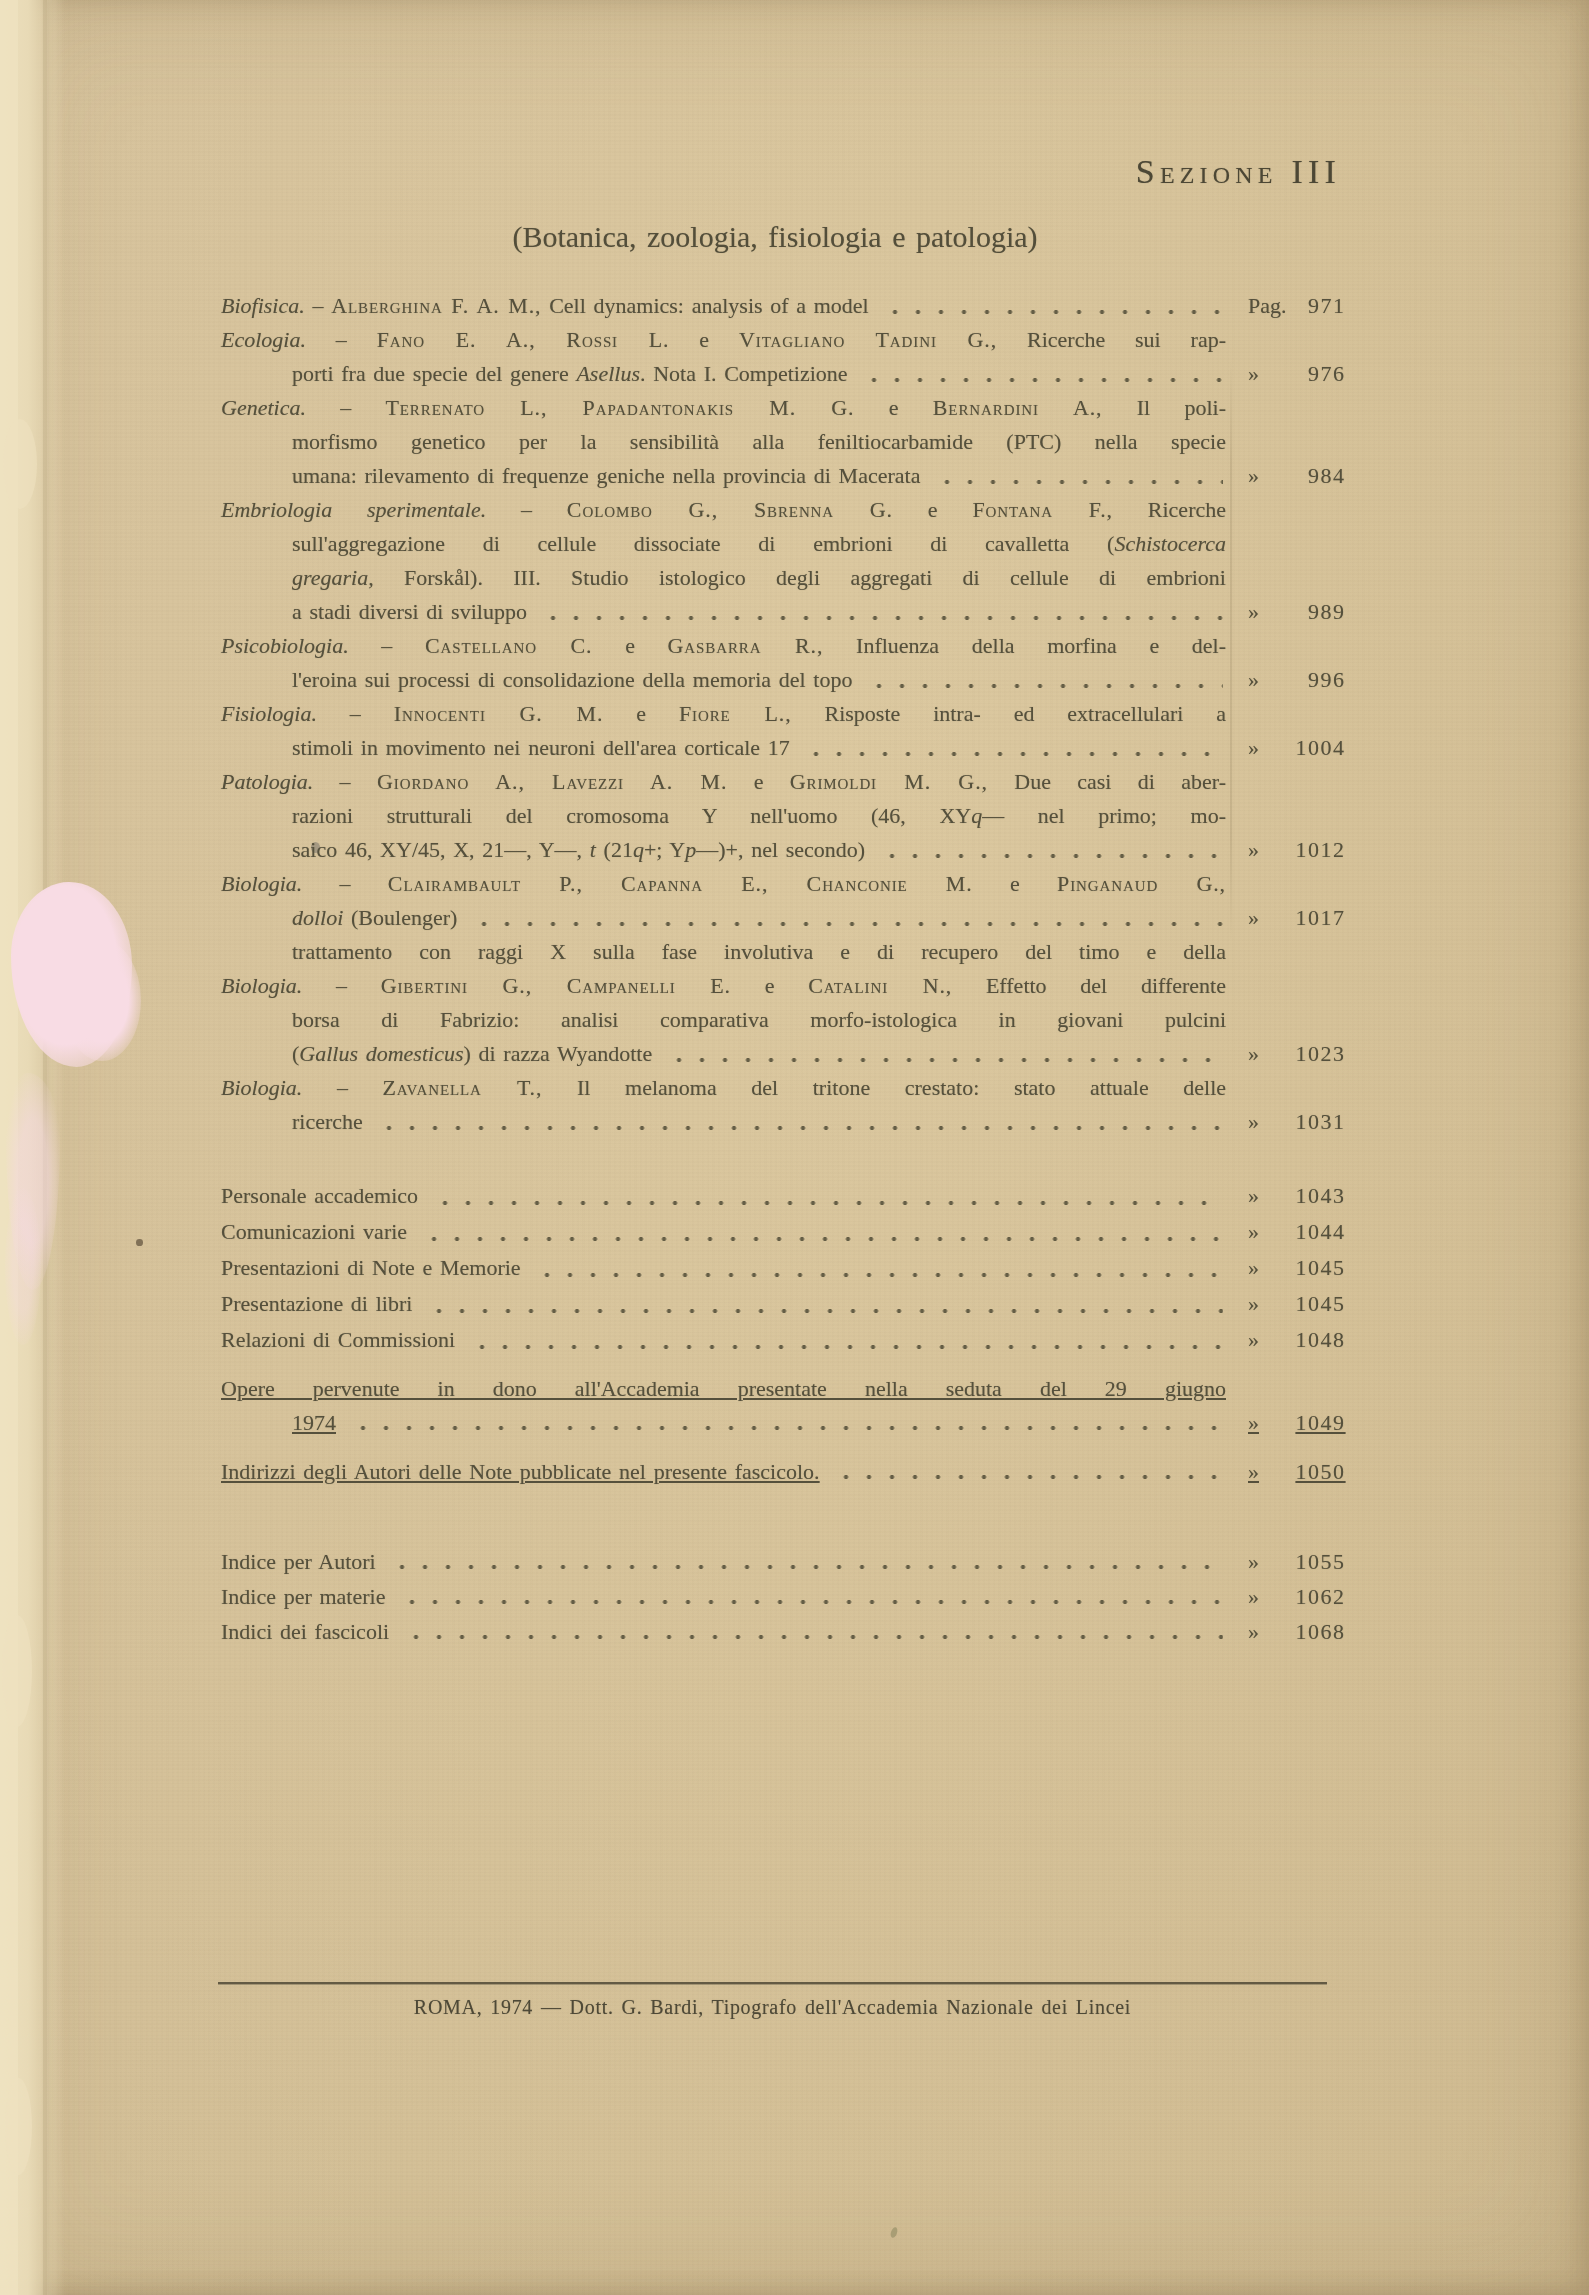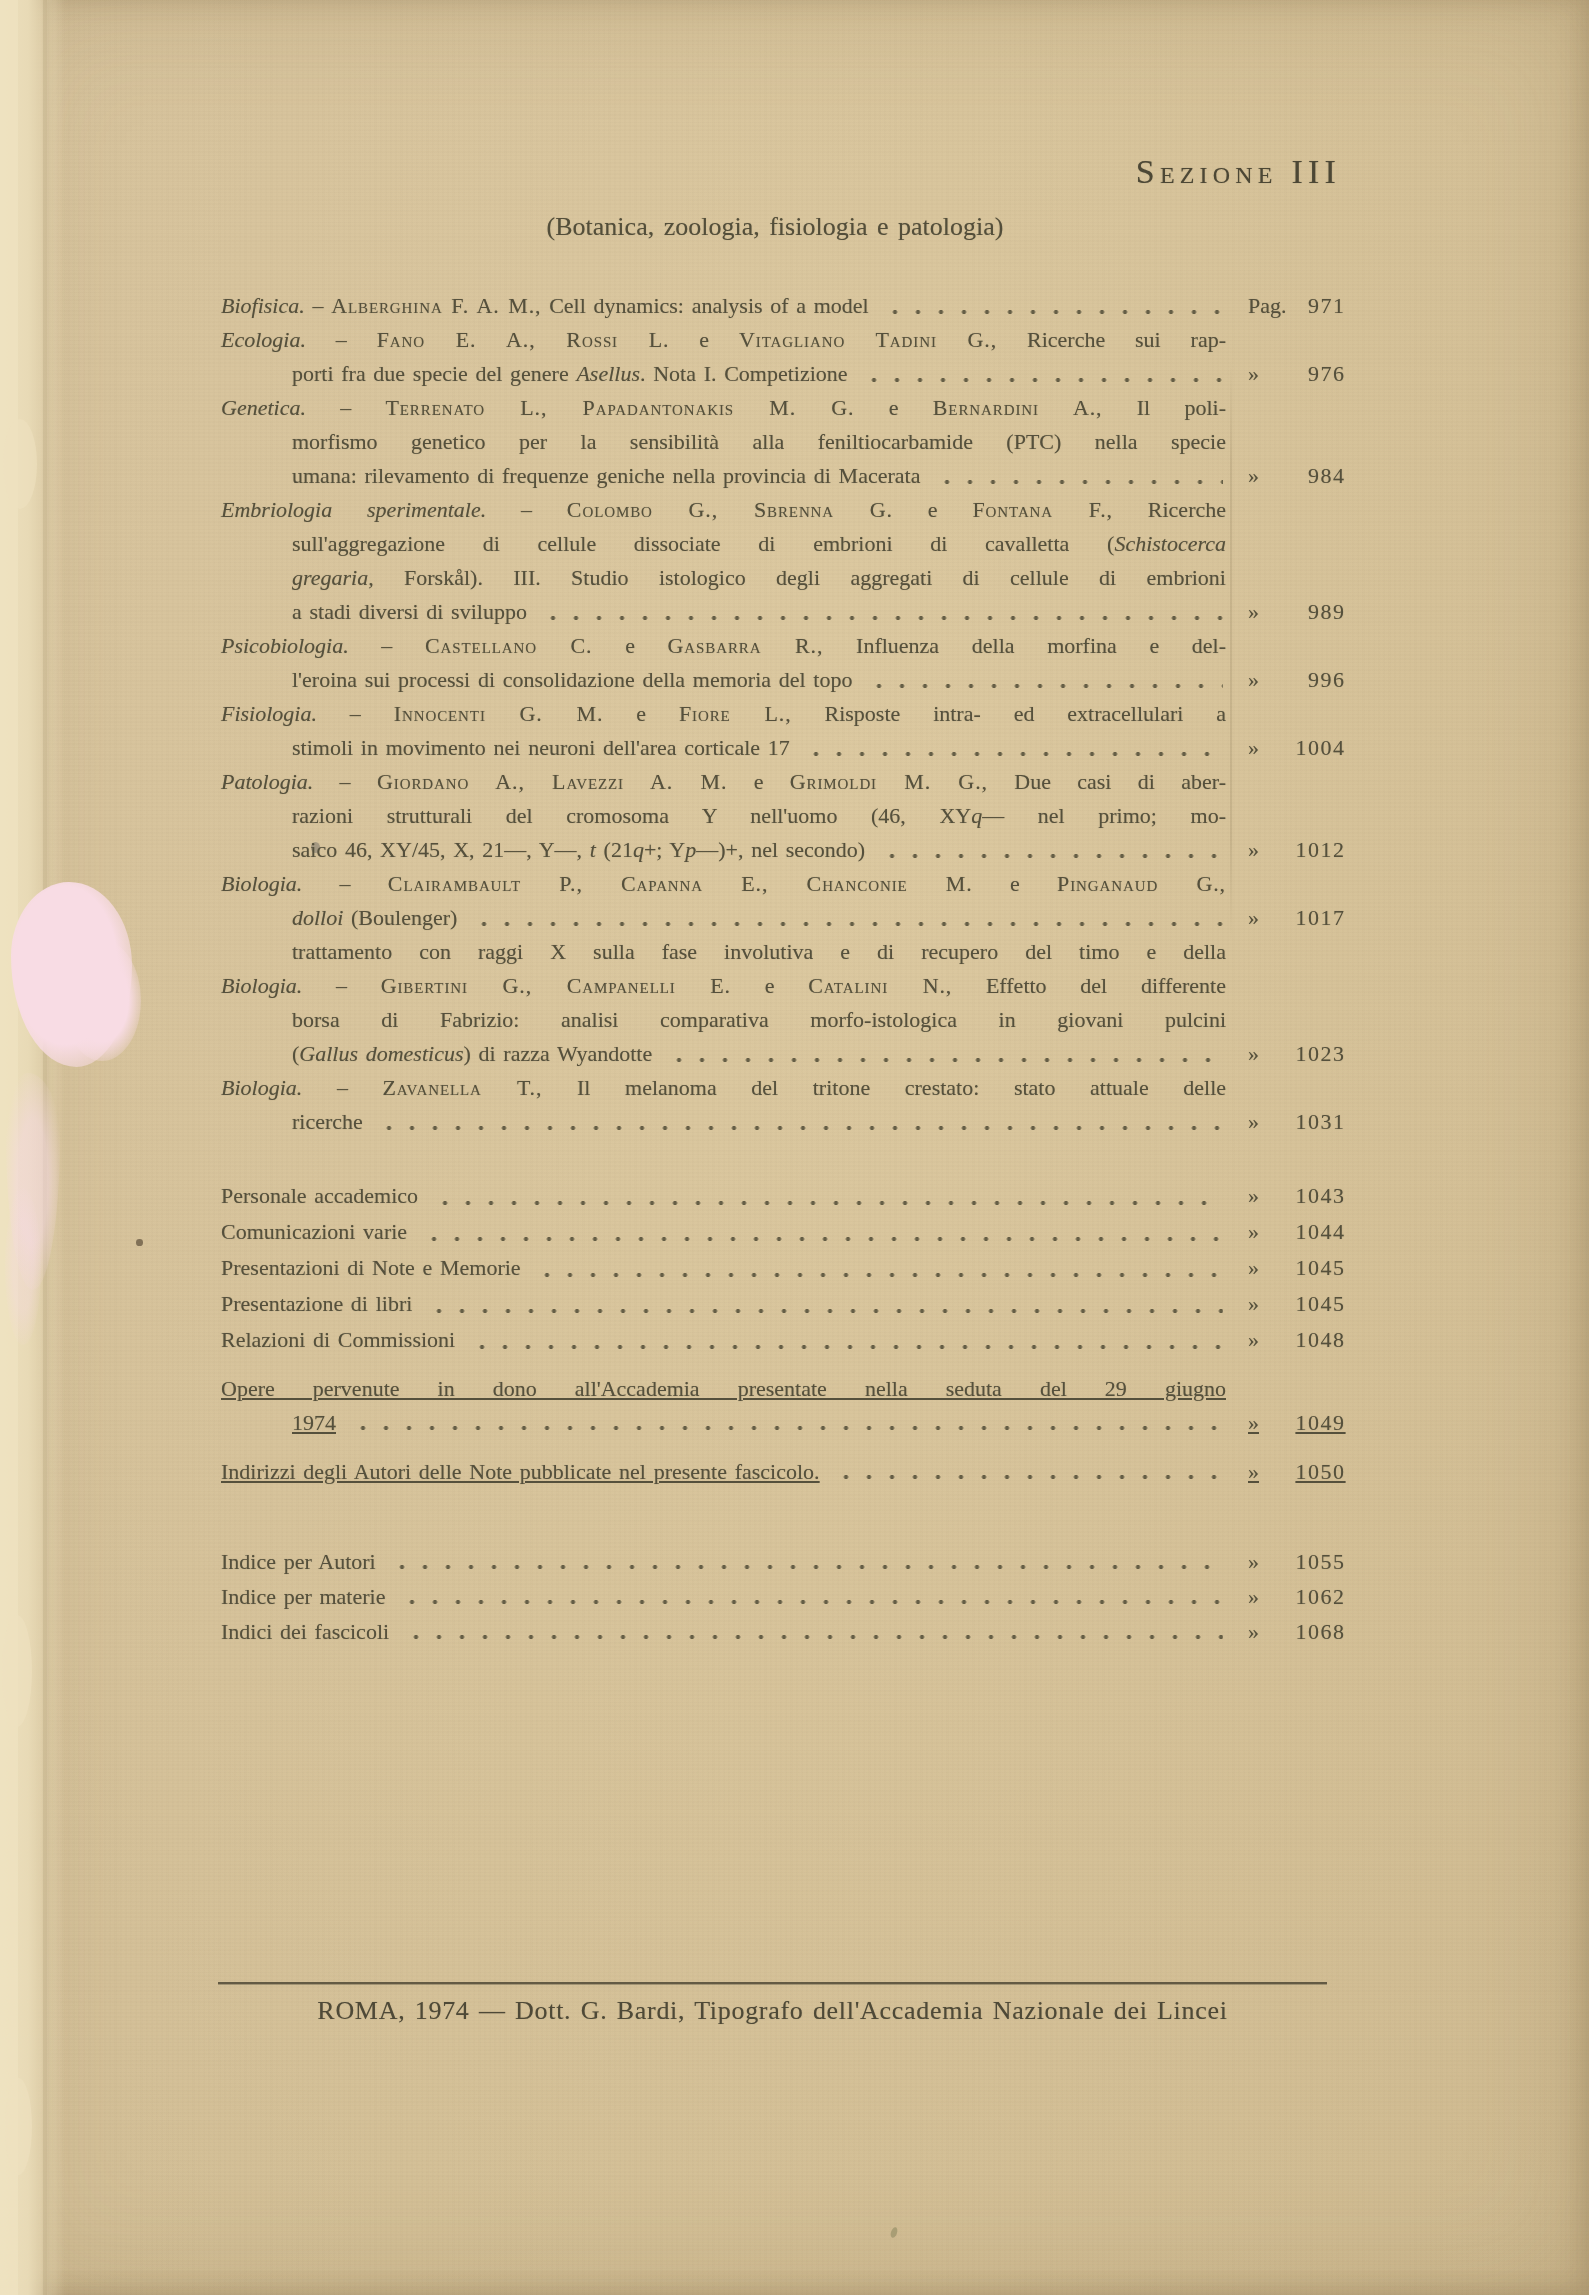--- a/index.html
+++ b/index.html
@@ -45,21 +45,21 @@
   .speck{position:absolute;border-radius:50%;}
   .sp1{left:136px;top:1239px;width:6.7px;height:6.7px;background:#6b5d46;opacity:.8;}
   .sp2{left:311px;top:842px;width:9px;height:10.5px;background:#8a8274;opacity:.65;}
   .sp3{left:891px;top:2227px;width:6px;height:11.2px;background:#8f8a62;opacity:.6;transform:rotate(18deg);}
   .crease-v{position:absolute;left:1230px;top:359px;width:2.2px;height:583px;
     background:linear-gradient(rgba(110,92,60,0),rgba(110,92,60,.16) 18%,rgba(110,92,60,.16) 82%,rgba(110,92,60,0));}
   
   .header{position:absolute;left:209px;top:153px;width:1132px;text-align:center;}
   .title{font-size:34px;letter-spacing:5.2px;font-variant:small-caps;color:#4c4735;
     text-shadow:0 0 1px rgba(76,71,53,.45);text-align:right;}
-  .subtitle{margin-top:21px;font-size:26px;word-spacing:3px;color:#534e3a;
+  .subtitle{margin-top:29px;font-size:30px;word-spacing:3px;color:#534e3a;
     text-shadow:0 0 0.9px rgba(83,78,58,.4);}
   
   .toc{position:absolute;left:221px;top:289px;width:1132px;font-size:22px;
     word-spacing:2.2px;text-shadow:0 0 0.9px rgba(85,80,60,.42);}
   .sec{--lh:34px;}
   .s1{--lh:36px;margin-top:39px;}
   .s2{--lh:34px;margin-top:13.5px;text-decoration:underline;}
   .s3{--lh:35px;margin-top:55px;}
   .s2 .entry + .entry{margin-top:15px;}
   .line{height:var(--lh);line-height:var(--lh);white-space:nowrap;}
@@ -72,21 +72,21 @@
   .leader{flex:1;min-width:25.4px;margin:0 4.5px 0 10.5px;
     background-image:radial-gradient(circle,rgba(85,80,58,.88) 1.8px,rgba(85,80,58,0) 2.4px);
     background-size:23px 6px;background-repeat:repeat-x;
     background-position:left 4.5px bottom 8.2px;}
   .pageref{flex:0 0 126px;display:flex;justify-content:space-between;
     box-sizing:border-box;padding-left:21px;padding-right:7.5px;}
   .pagenum{letter-spacing:1.5px;text-align:right;}
   
   .footer{position:absolute;left:218px;top:1982px;width:1109px;text-align:center;}
   .rule{height:0;border-top:2.2px solid rgba(72,66,48,.8);border-bottom:0.7px solid rgba(72,66,48,.35);}
-  .imprint{margin-top:10.5px;font-size:26px;letter-spacing:0.7px;word-spacing:2.2px;color:#4e4937;
+  .imprint{margin-top:10.5px;font-size:20px;letter-spacing:0.7px;word-spacing:2.2px;color:#4e4937;
     text-shadow:0 0 0.9px rgba(78,73,55,.4);}
 </style>
 </head>
 <body>
 
 <div class="paper">
   <div class="edge-strip"></div>
   <div class="edge-hi"></div>
   <div class="edge-crease"></div>
   <div class="edge-chip" style="left:3px;top:419px;width:34px;height:90px;"></div>

